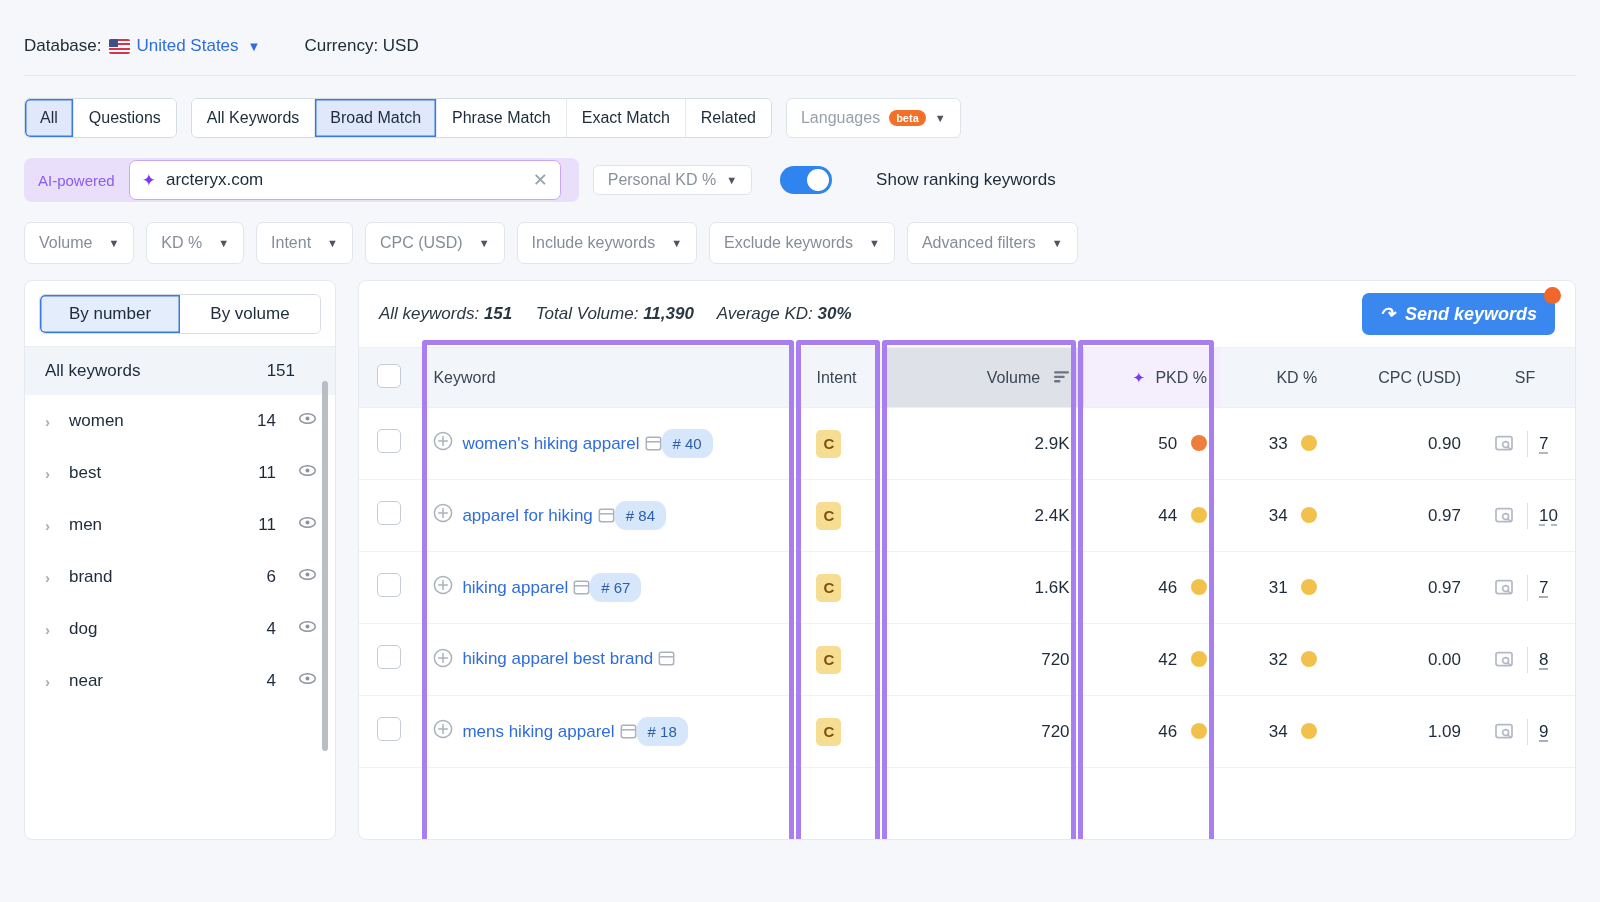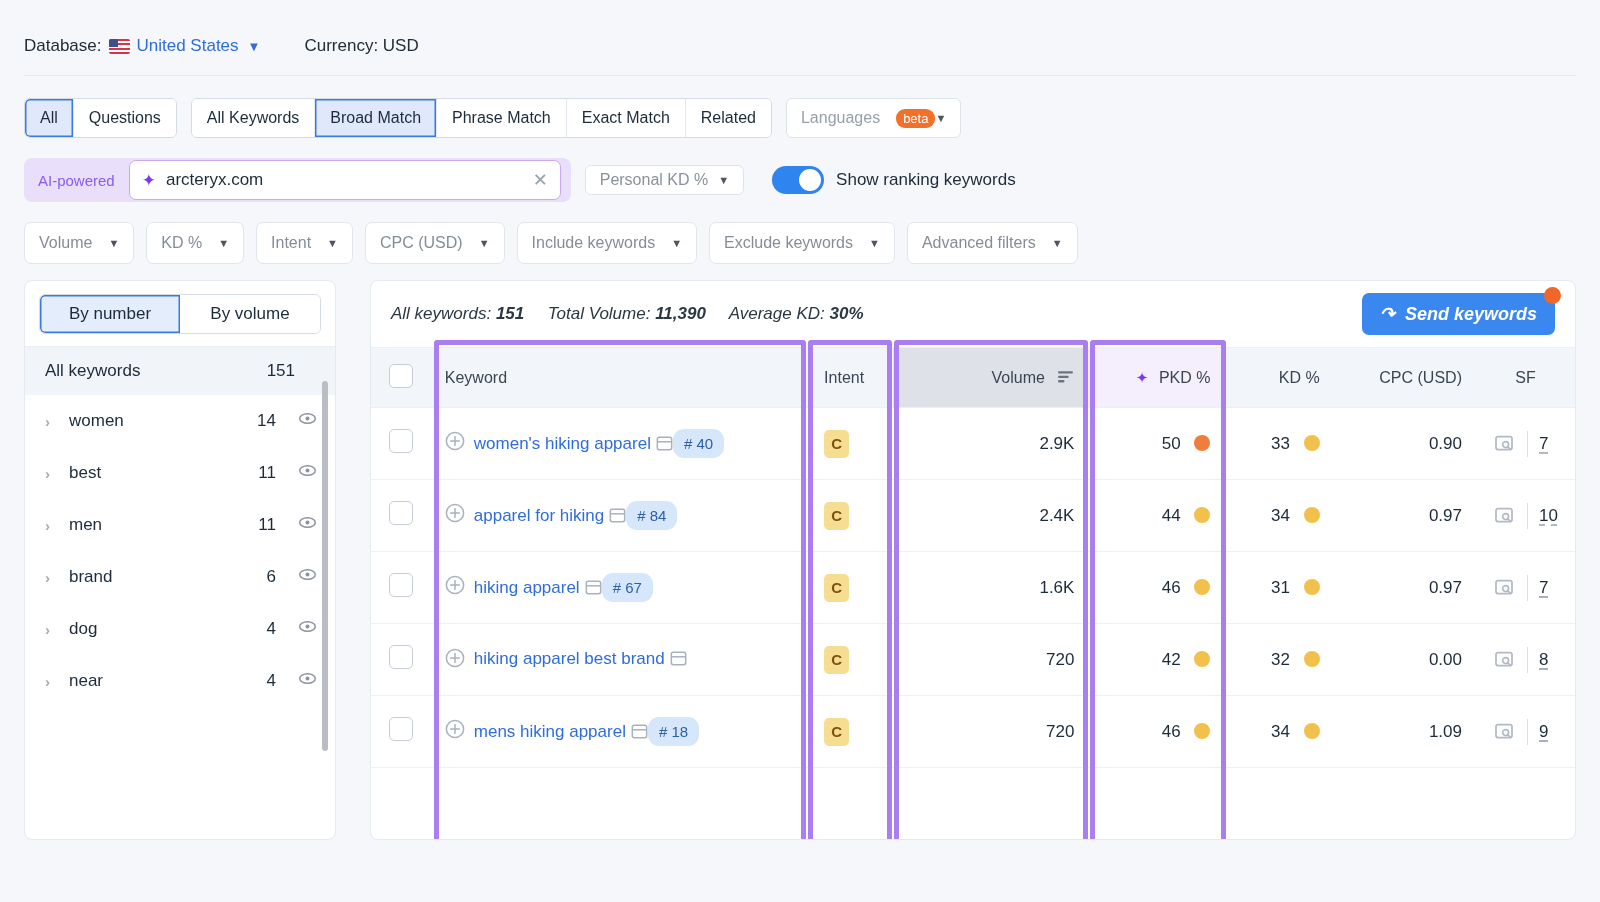--- a/index.html
+++ b/index.html
@@ -38,57 +38,57 @@
   .seg { display: flex; border: 1px solid #d5dbe3; border-radius: 6px; background: #fff; overflow: hidden; height: 40px; }
   .seg > div {
     display: flex; align-items: center; padding: 0 15px; font-size: 16px; color: #1d2b3a;
     border-right: 1px solid #e4e8ef; white-space: nowrap; cursor: pointer; background: #fff;
   }
   .seg > div:last-child { border-right: none; }
   .seg > div.active { background: #dfe9fb; color: #1d2b3a; box-shadow: inset 0 0 0 1.5px #3b7ae0; }
   .seg.sa > div.active { border-radius: 5px 0 0 5px; }
 
   .lang-box {
-    display: flex; align-items: center; height: 40px; padding: 0 14px;
+    display: flex; align-items: center; gap: 9px; height: 40px; padding: 0 14px;
     border: 1px solid #dfe3ea; border-radius: 6px; background: #fff; color: #98a0ac; font-size: 16px; cursor: pointer;
   }
-  .beta-pill { background: #f3702a; color: #fff; font-size: 13px; font-weight: normal; border-radius: 9px; padding: 2px 7px; margin-left: 16px; }
+  .beta-pill { background: #f3702a; color: #fff; font-size: 11px; font-weight: bold; border-radius: 9px; padding: 2px 7px; }
   .chev { font-size: 11px; color: #50565f; }
 
   
   .ai-row { display: flex; align-items: center; gap: 14px; margin-top: 20px; }
-  .ai-wrap { display: flex; align-items: center; background: #eadffb; border-radius: 8px; height: 44px; padding-right: 8px; }
+  .ai-wrap { display: flex; align-items: center; background: #eadffb; border-radius: 8px; height: 44px; padding-right: 16px; }
   .ai-label { font-size: 15px; color: #8b5cf0; padding: 0 14px; white-space: nowrap; }
   .ai-input {
     display: flex; align-items: center; gap: 10px; background: #fff; border: 1px solid #c9a9f5;
     border-radius: 7px; height: 40px; width: 432px; margin-right: 2px; padding: 0 12px;
   }
   .spark { color: #7c3aed; font-size: 17px; line-height: 1; }
   .ai-val { flex: 1; font-size: 17px; color: #1d2b3a; }
   .clear-x { color: #9aa2ae; font-size: 18px; cursor: pointer; }
 
   .pkd-select {
     display: flex; align-items: center; gap: 10px; height: 30px; padding: 0 14px;
     border: 1px solid #dfe3ea; border-radius: 6px; background: #fff; color: #8a919d; font-size: 16px; cursor: pointer;
   }
   .toggle-wrap { display: flex; align-items: center; gap: 12px; margin-left: 14px; }
   .toggle { width: 52px; height: 28px; border-radius: 14px; background: #2f84ef; position: relative; cursor: pointer; }
   .toggle::after { content:""; position:absolute; right: 3px; top: 3px; width: 22px; height: 22px; border-radius: 50%; background: #fff; }
-  .toggle-label { font-size: 17px; color: #1d2b3a; }
+  .toggle-label { font-size: 17px; color: #1d2b3a; margin-left: 32px; }
 
   
   .filters-row { display: flex; gap: 12px; margin-top: 20px; }
   .filter-btn {
     display: flex; align-items: center; justify-content: space-between; gap: 16px;
     height: 42px; padding: 0 14px; border: 1px solid #e1e5ec; border-radius: 7px;
     background: #fff; color: #858d99; font-size: 16px; cursor: pointer; white-space: nowrap;
   }
 
   
-  .body-row { display: flex; gap: 34px; padding: 16px 24px 0 24px; align-items: flex-start; }
+  .body-row { display: flex; gap: 22px; padding: 16px 24px 0 24px; align-items: flex-start; }
 
   
   .sidebar {
     width: 312px; background: #fff; border: 1px solid #e5e9f0; border-radius: 8px;
     height: 560px; overflow: hidden; position: relative;
   }
   .side-toggle { padding: 13px 14px 12px 14px; }
   .side-seg { display: flex; border: 1px solid #d6dce4; border-radius: 6px; overflow: hidden; height: 40px; }
   .side-seg > div { flex: 1; display: flex; align-items: center; justify-content: center; font-size: 17px; cursor: pointer; background: #fff; }
   .side-seg > div.active { background: #e3edfc; box-shadow: inset 0 0 0 1.5px #3b7ae0; border-radius: 5px 0 0 5px; }

